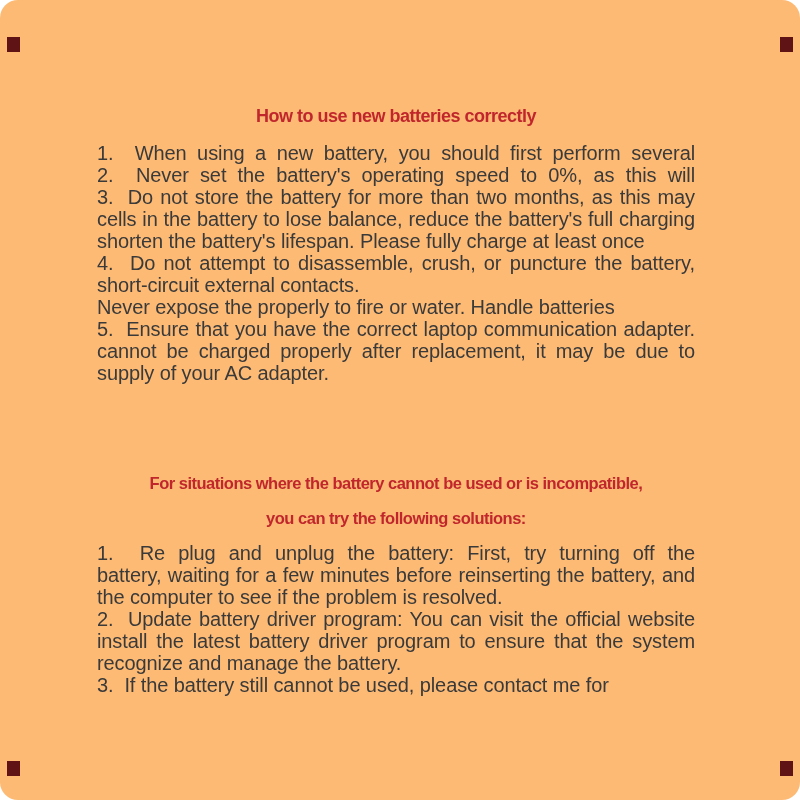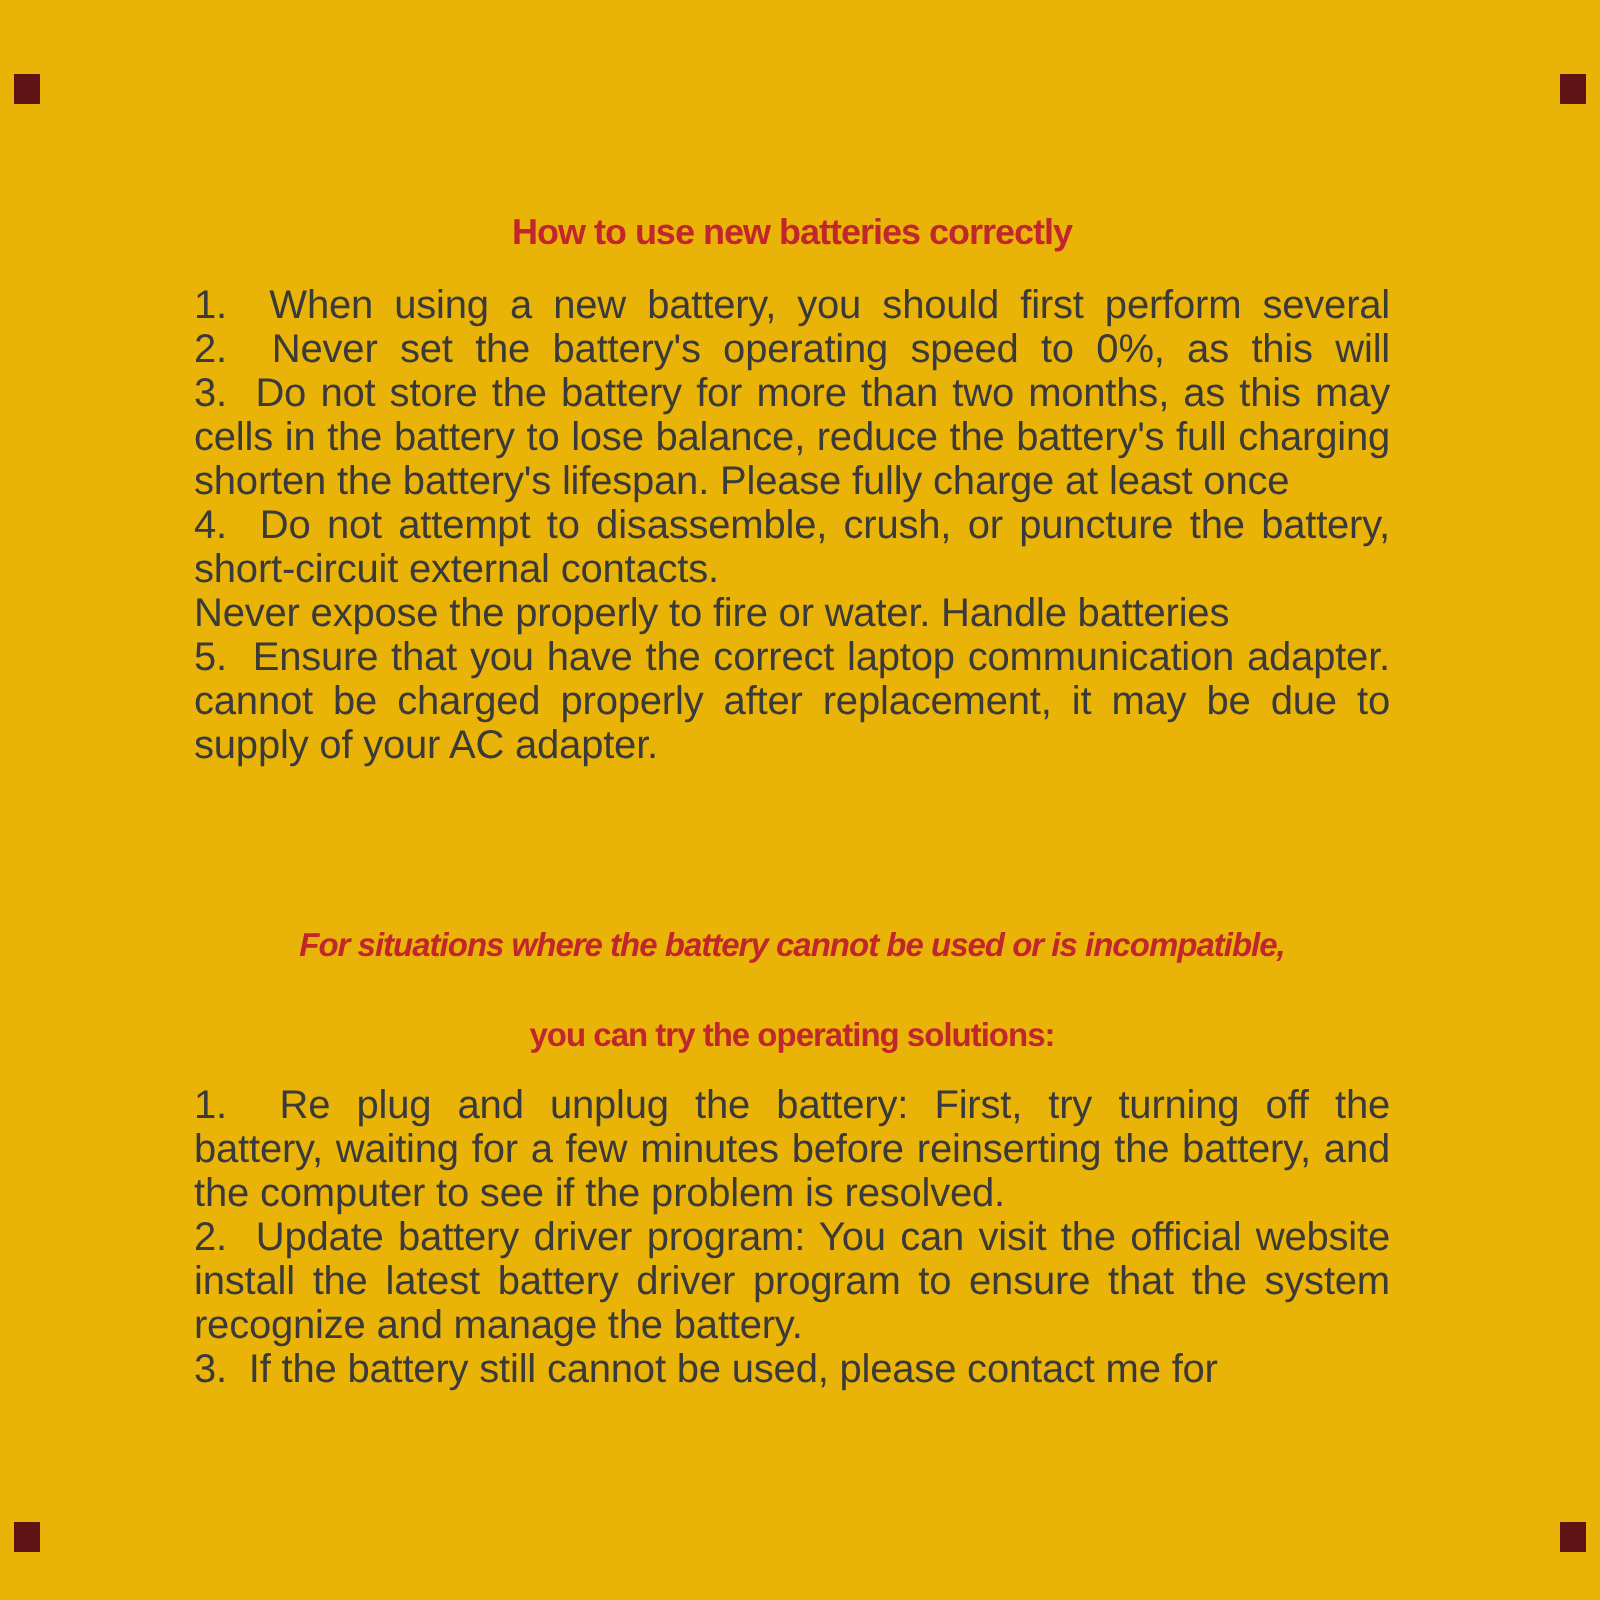--- a/index.html
+++ b/index.html
@@ -1,22 +1,23 @@
 <!DOCTYPE html>
 <html><head>
 <meta charset="utf-8">
 <style>
   html, body { margin: 0; padding: 0; background: #ffffff; }
   .page {
     position: relative;
     width: 800px;
     height: 800px;
-    background: #eab308;
+    background: #fdba74;
     overflow: hidden;
     font-family: "Liberation Sans", sans-serif;
+    border-radius: 18px;
   }
   .corner-mark {
     position: absolute;
     width: 13px;
     height: 15px;
     background: #5f1315;
   }
   .cm-tl { left: 7px;  top: 37px; }
   .cm-tr { left: 780px; top: 37px; }
   .cm-bl { left: 7px;  top: 761px; }
@@ -62,21 +63,21 @@
     position: absolute;
     left: 0;
     width: 598px;
     text-align: center;
     font-size: 16.5px;
     font-weight: 700;
     letter-spacing: -0.5px;
     line-height: 22px;
     color: #c0262c;
   }
-  .hl-1 { top: 462px; font-style: italic; }
+  .hl-1 { top: 472px; }
   .hl-2 { top: 507px; }
 </style>
 </head>
 <body>
 
 <div class="page">
 
   <div class="corner-mark cm-tl"></div>
   <div class="corner-mark cm-tr"></div>
   <div class="corner-mark cm-bl"></div>
@@ -94,21 +95,21 @@
       <div class="ln end">shorten the battery's lifespan. Please fully charge at least once every two months.</div>
       <div class="ln">4.&nbsp; Do not attempt to disassemble, crush, or puncture the battery, nor attempt to</div>
       <div class="ln end">short-circuit external contacts.</div>
       <div class="ln end">Never expose the properly to fire or water. Handle batteries according to local laws.</div>
       <div class="ln">5.&nbsp; Ensure that you have the correct laptop communication adapter. If the battery</div>
       <div class="ln">cannot be charged properly after replacement, it may be due to incompatible power</div>
       <div class="ln end">supply of your AC adapter.</div>
     </div>
 
     <div class="heading-line hl-1">For situations where the battery cannot be used or is incompatible,</div>
-    <div class="heading-line hl-2">you can try the operating solutions:</div>
+    <div class="heading-line hl-2">you can try the following solutions:</div>
 
     <div class="body-block solutions-block">
       <div class="ln">1.&nbsp; Re plug and unplug the battery: First, try turning off the computer, removing the</div>
       <div class="ln">battery, waiting for a few minutes before reinserting the battery, and then restarting</div>
       <div class="ln end">the computer to see if the problem is resolved.</div>
       <div class="ln">2.&nbsp; Update battery driver program: You can visit the official website to download and</div>
       <div class="ln">install the latest battery driver program to ensure that the system can correctly</div>
       <div class="ln end">recognize and manage the battery.</div>
       <div class="ln end">3.&nbsp; If the battery still cannot be used, please contact me for assistance.</div>
     </div>

